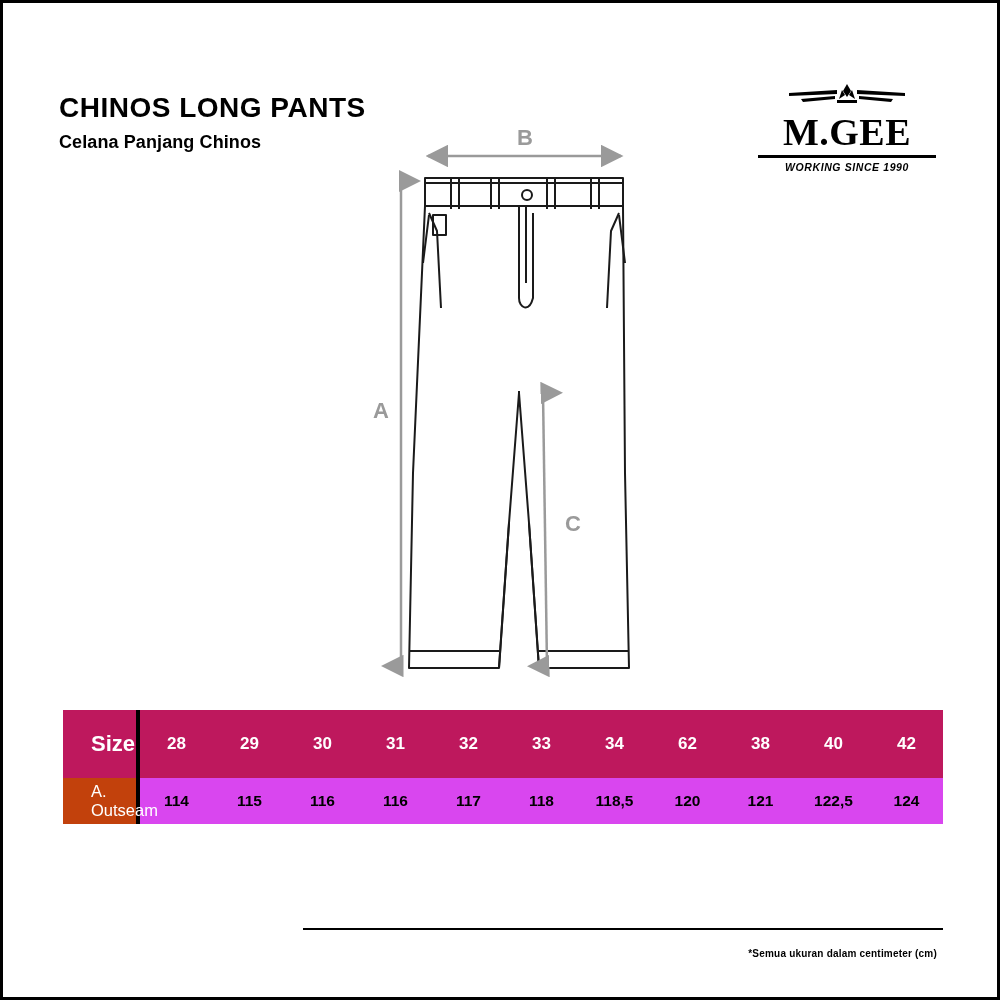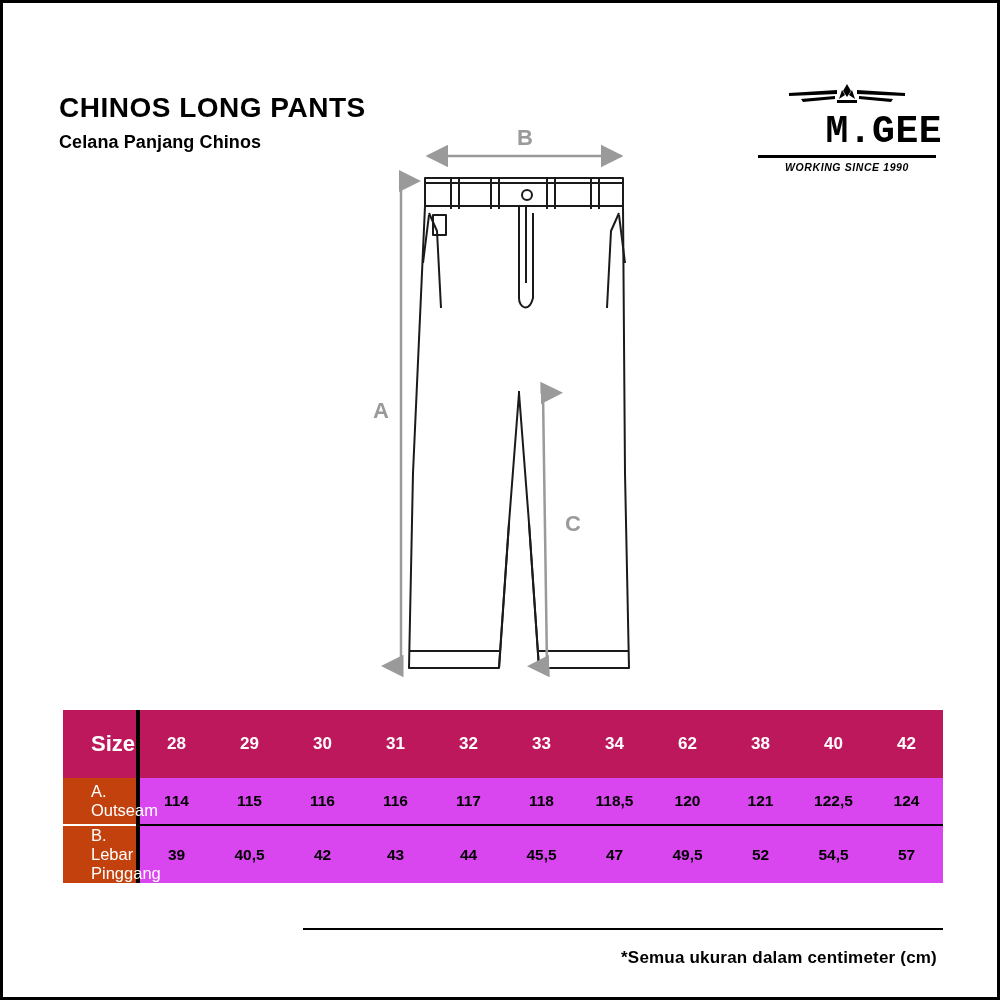--- a/index.html
+++ b/index.html
@@ -49,26 +49,25 @@
     right: 55px;
     top: 78px;
     width: 190px;
     text-align: center;
   }
   .brand-wing {
     display: block;
     margin: 0 auto 2px auto;
   }
   .brand-name {
-    font-family: Liberation Mono, monospace;
+    font-family: Liberation Serif, serif;
     font-size: 38px;
     font-weight: bold;
     letter-spacing: 0.5px;
     line-height: 1;
-    text-align: right;
   }
   .brand-rule {
     height: 3px;
     background: #000;
     margin: 4px 6px 3px 6px;
   }
   .brand-tag {
     font-size: 10.5px;
     font-weight: bold;
     font-style: italic;
@@ -148,21 +147,21 @@
     top: 925px;
     width: 640px;
     height: 2px;
     background: #000;
   }
 
   .footnote {
     position: absolute;
     right: 60px;
     top: 945px;
-    font-size: 17px;
+    font-size: 10px;
     font-weight: bold;
     letter-spacing: 0.2px;
   }
 </style>
 </head>
 <body>
 
 <div class="page">
 
   <div class="title-block">
@@ -279,35 +278,20 @@
         <td>116</td>
         <td>117</td>
         <td>118</td>
         <td>118,5</td>
         <td>120</td>
         <td>121</td>
         <td>122,5</td>
         <td>124</td>
       </tr>
 
-      <tr class="body-row">
-        <td class="label-cell">B. Lebar Pinggang</td>
-        <td class="sep"></td>
-        <td>39</td>
-        <td>40,5</td>
-        <td>42</td>
-        <td>43</td>
-        <td>44</td>
-        <td>45,5</td>
-        <td>47</td>
-        <td>49,5</td>
-        <td>52</td>
-        <td>54,5</td>
-        <td>57</td>
-      </tr>
 
     </tbody>
   </table>
 
   <div class="table-wrap-bottom-rule"></div>
 
   <div class="footnote">*Semua ukuran dalam centimeter (cm)</div>
 
 </div>
 

